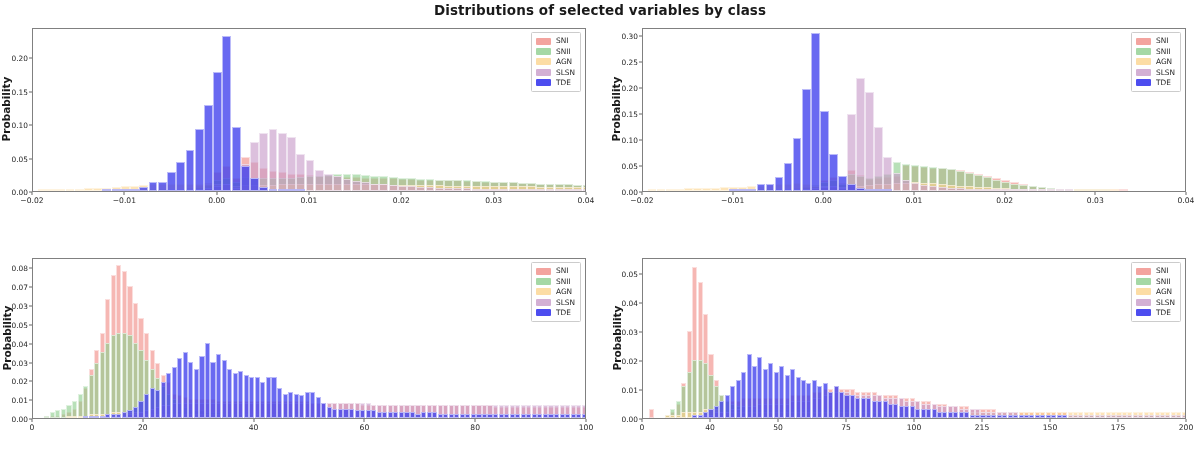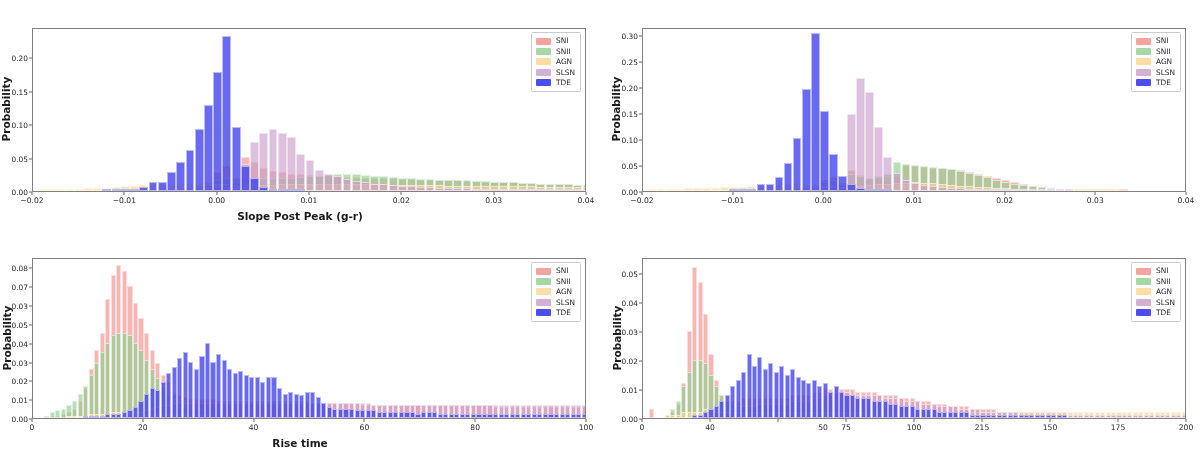--- a/index.html
+++ b/index.html
@@ -57,20 +57,21 @@
   }
   .legend-row{display:flex;align-items:center;height:10.4px;}
   .legend-swatch{width:15px;height:7px;border-radius:1px;margin-right:5px;flex:none;}
   .legend-label{font-size:7.4px;color:#262626;line-height:1;}
 </style>
 </head>
 <body>
 
 <div id="figure">
 
+  <div class="fig-title">Distributions of selected variables by class</div>
 
   <div class="panel" id="panel-0" style="left: 0px; top: 14px; width: 600px; height: 226px;">
       <div class="axes" style="left: 32px; top: 14px; width: 554px; height: 164px;">
         <div class="plotarea">
           <div class="bar" style="left: 115.617px; width: 8.83333px; height: 0.669388px; background: rgba(240, 138, 132, 0.62); border: 0.5px solid rgba(255, 255, 255, 0.55);"></div>
           <div class="bar" style="left: 124.85px; width: 8.83333px; height: 0.669388px; background: rgba(240, 138, 132, 0.62); border: 0.5px solid rgba(255, 255, 255, 0.55);"></div>
           <div class="bar" style="left: 134.083px; width: 8.83333px; height: 1.33878px; background: rgba(240, 138, 132, 0.62); border: 0.5px solid rgba(255, 255, 255, 0.55);"></div>
           <div class="bar" style="left: 143.317px; width: 8.83333px; height: 2.00816px; background: rgba(240, 138, 132, 0.62); border: 0.5px solid rgba(255, 255, 255, 0.55);"></div>
           <div class="bar" style="left: 152.55px; width: 8.83333px; height: 3.34694px; background: rgba(240, 138, 132, 0.62); border: 0.5px solid rgba(255, 255, 255, 0.55);"></div>
           <div class="bar" style="left: 161.783px; width: 8.83333px; height: 5.3551px; background: rgba(240, 138, 132, 0.62); border: 0.5px solid rgba(255, 255, 255, 0.55);"></div>
@@ -311,21 +312,20 @@
       <div class="xtick" style="left: 216.667px; top: 182px;">0.00</div>
       <div class="tickmark-x" style="left: 216.667px; top: 178px;"></div>
       <div class="xtick" style="left: 309px; top: 182px;">0.01</div>
       <div class="tickmark-x" style="left: 309px; top: 178px;"></div>
       <div class="xtick" style="left: 401.333px; top: 182px;">0.02</div>
       <div class="tickmark-x" style="left: 401.333px; top: 178px;"></div>
       <div class="xtick" style="left: 493.667px; top: 182px;">0.03</div>
       <div class="tickmark-x" style="left: 493.667px; top: 178px;"></div>
       <div class="xtick" style="left: 586px; top: 182px;">0.04</div>
       <div class="tickmark-x" style="left: 586px; top: 178px;"></div>
-      <div class="xlabel" style="left: 0px; top: 196px; width: 600px;">Slope Post Peak (g-r)</div>
       <div class="ylabel" style="width: 164px; left: -76px; top: 89px;">Probability</div>
       <div class="legend" style="right: 19px; top: 18px;">
         <div class="legend-row">
           <span class="legend-swatch" style="background: rgba(240, 138, 132, 0.78);"></span>
           <span class="legend-label">SNI</span>
         </div>
         <div class="legend-row">
           <span class="legend-swatch" style="background: rgba(140, 205, 140, 0.78);"></span>
           <span class="legend-label">SNII</span>
         </div>
@@ -1080,21 +1080,20 @@
       <div class="xtick" style="left: 142.8px; top: 179px;">20</div>
       <div class="tickmark-x" style="left: 142.8px; top: 175px;"></div>
       <div class="xtick" style="left: 253.6px; top: 179px;">40</div>
       <div class="tickmark-x" style="left: 253.6px; top: 175px;"></div>
       <div class="xtick" style="left: 364.4px; top: 179px;">60</div>
       <div class="tickmark-x" style="left: 364.4px; top: 175px;"></div>
       <div class="xtick" style="left: 475.2px; top: 179px;">80</div>
       <div class="tickmark-x" style="left: 475.2px; top: 175px;"></div>
       <div class="xtick" style="left: 586px; top: 179px;">100</div>
       <div class="tickmark-x" style="left: 586px; top: 175px;"></div>
-      <div class="xlabel" style="left: 0px; top: 193px; width: 600px;">Rise time</div>
       <div class="ylabel" style="width: 161px; left: -74.5px; top: 87.5px;">Probability</div>
       <div class="legend" style="right: 19px; top: 18px;">
         <div class="legend-row">
           <span class="legend-swatch" style="background: rgba(240, 138, 132, 0.78);"></span>
           <span class="legend-label">SNI</span>
         </div>
         <div class="legend-row">
           <span class="legend-swatch" style="background: rgba(140, 205, 140, 0.78);"></span>
           <span class="legend-label">SNII</span>
         </div>
@@ -1575,21 +1574,21 @@
       <div class="ytick" style="top: 87.973px; right: 562px;">0.03</div>
       <div class="tickmark-y" style="top: 87.973px; left: 39px;"></div>
       <div class="ytick" style="top: 58.964px; right: 562px;">0.04</div>
       <div class="tickmark-y" style="top: 58.964px; left: 39px;"></div>
       <div class="ytick" style="top: 29.955px; right: 562px;">0.05</div>
       <div class="tickmark-y" style="top: 29.955px; left: 39px;"></div>
       <div class="xtick" style="left: 42px; top: 179px;">0</div>
       <div class="tickmark-x" style="left: 42px; top: 175px;"></div>
       <div class="xtick" style="left: 110px; top: 179px;">40</div>
       <div class="tickmark-x" style="left: 110px; top: 175px;"></div>
-      <div class="xtick" style="left: 178px; top: 179px; margin-left: 45px;">50</div>
+      <div class="xtick" style="left: 178px; top: 179px;">50</div>
       <div class="tickmark-x" style="left: 178px; top: 175px;"></div>
       <div class="xtick" style="left: 246px; top: 179px;">75</div>
       <div class="tickmark-x" style="left: 246px; top: 175px;"></div>
       <div class="xtick" style="left: 314px; top: 179px;">100</div>
       <div class="tickmark-x" style="left: 314px; top: 175px;"></div>
       <div class="xtick" style="left: 382px; top: 179px;">215</div>
       <div class="tickmark-x" style="left: 382px; top: 175px;"></div>
       <div class="xtick" style="left: 450px; top: 179px;">150</div>
       <div class="tickmark-x" style="left: 450px; top: 175px;"></div>
       <div class="xtick" style="left: 518px; top: 179px;">175</div>

